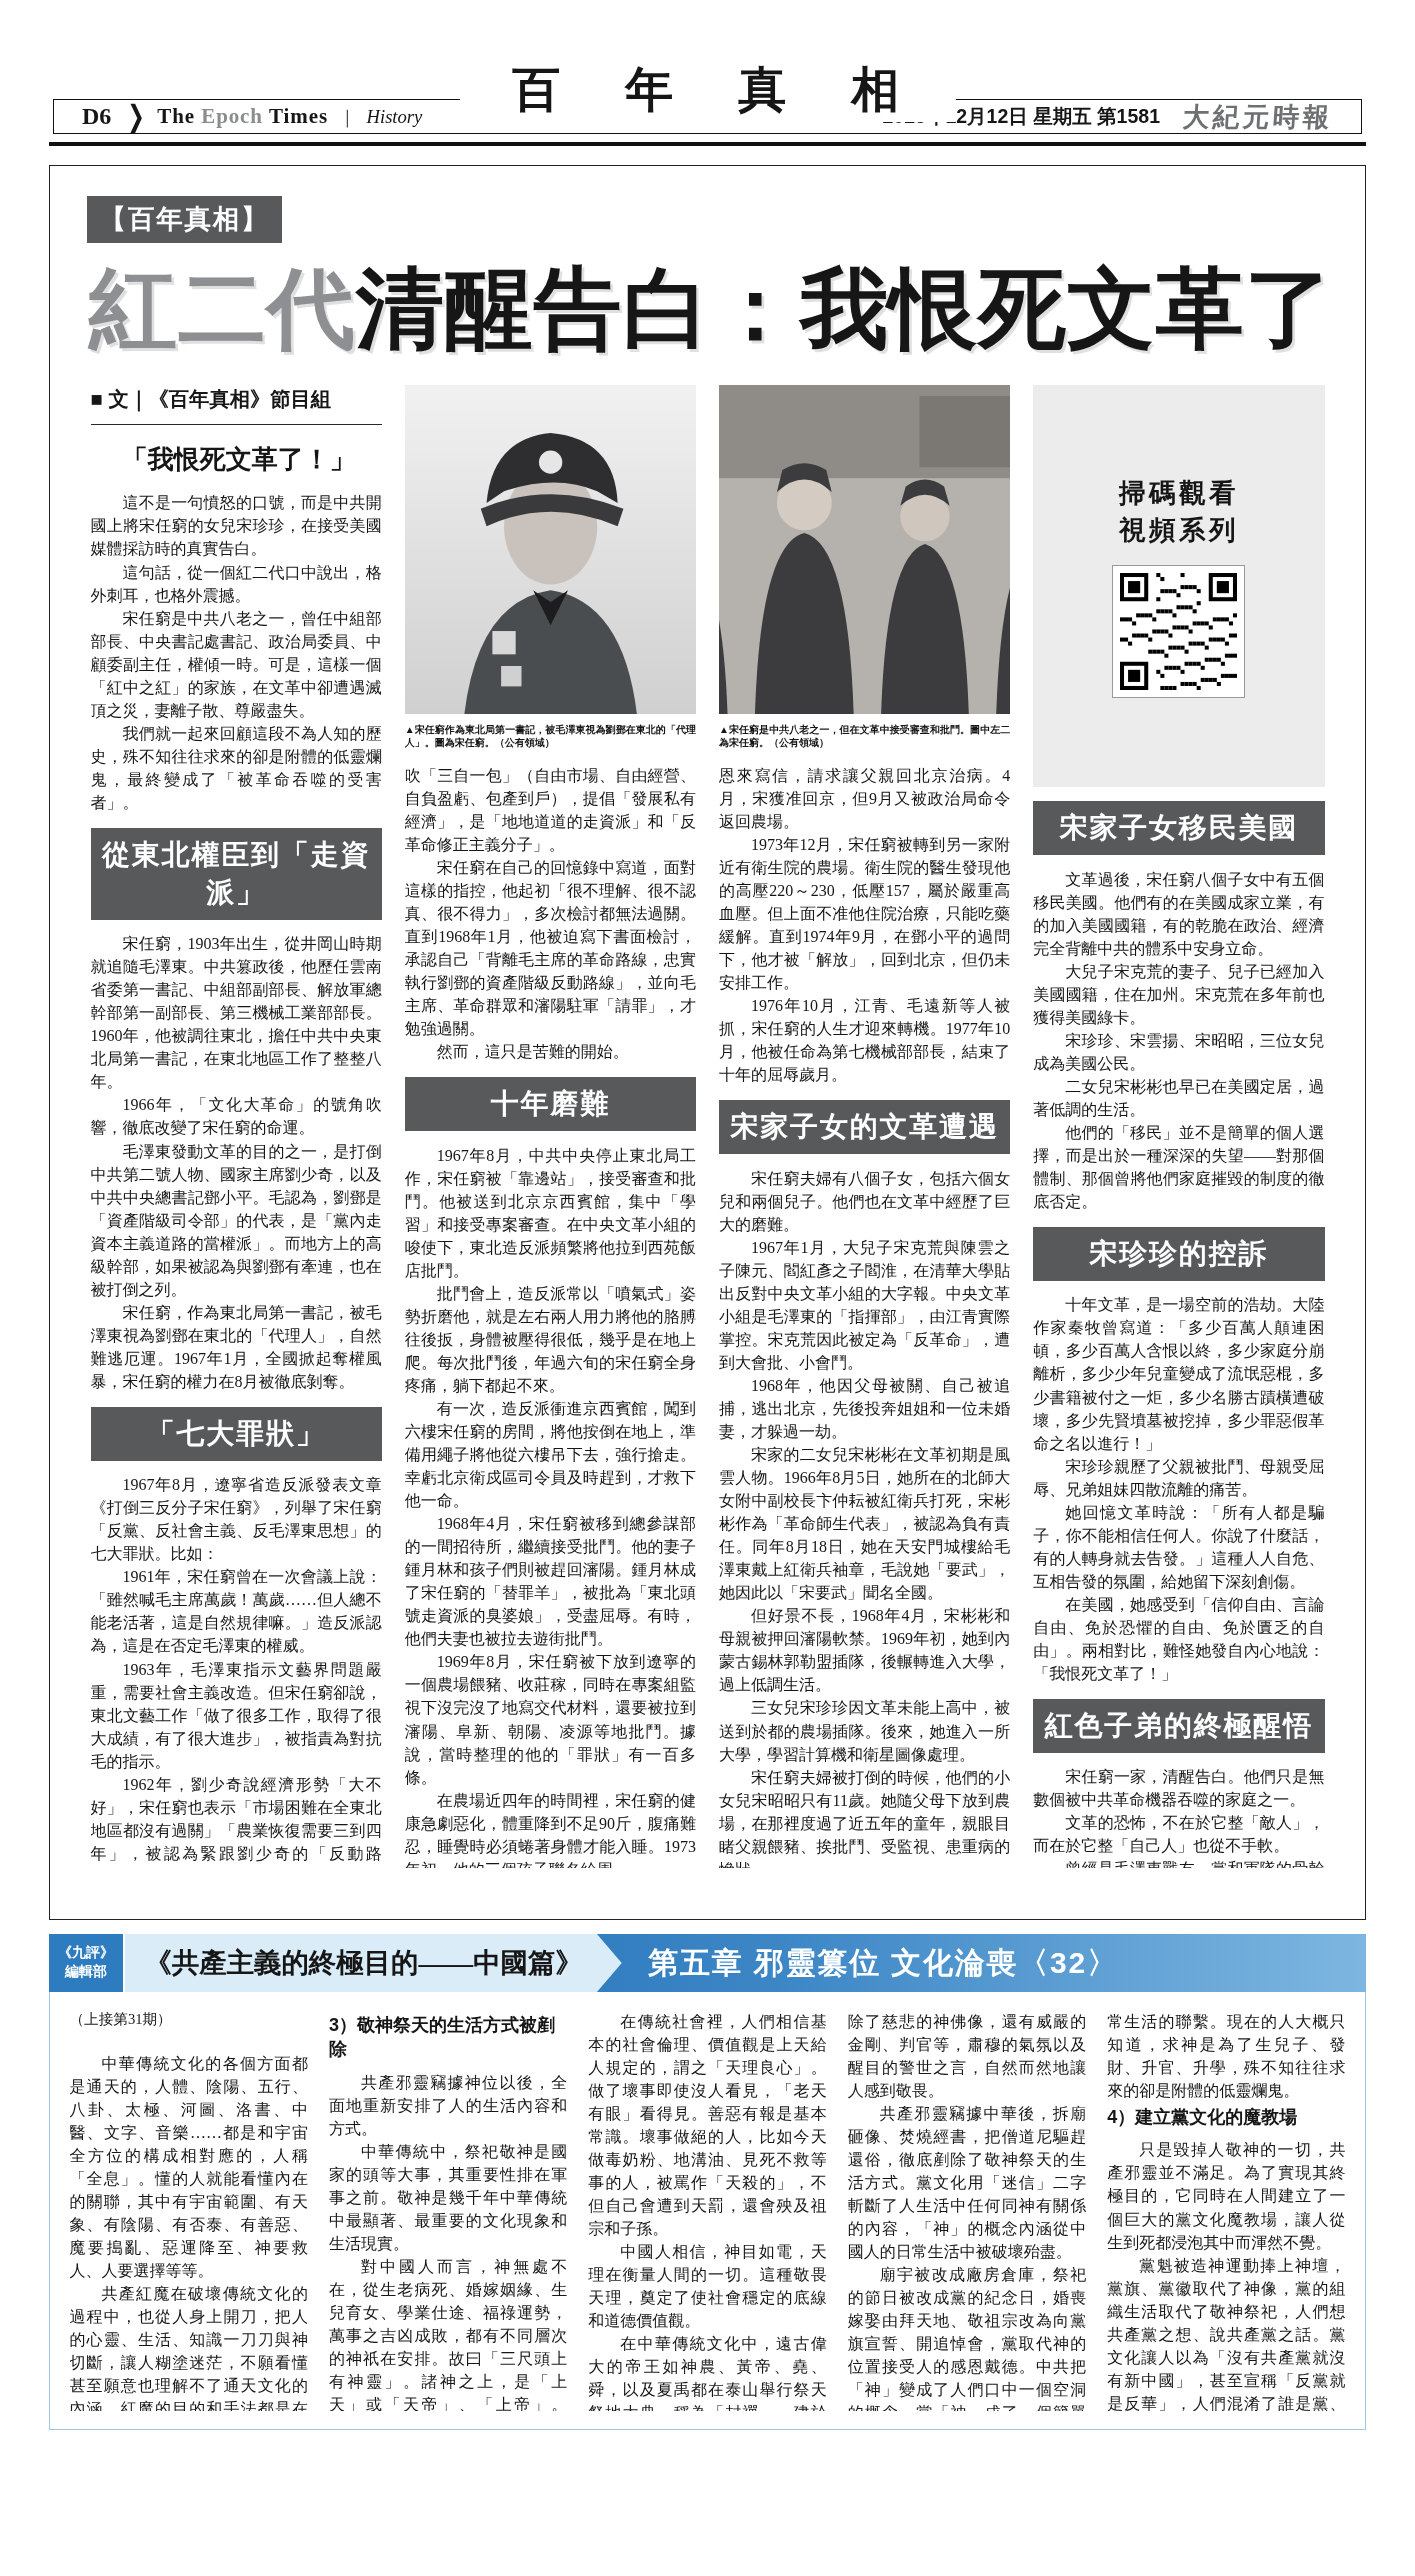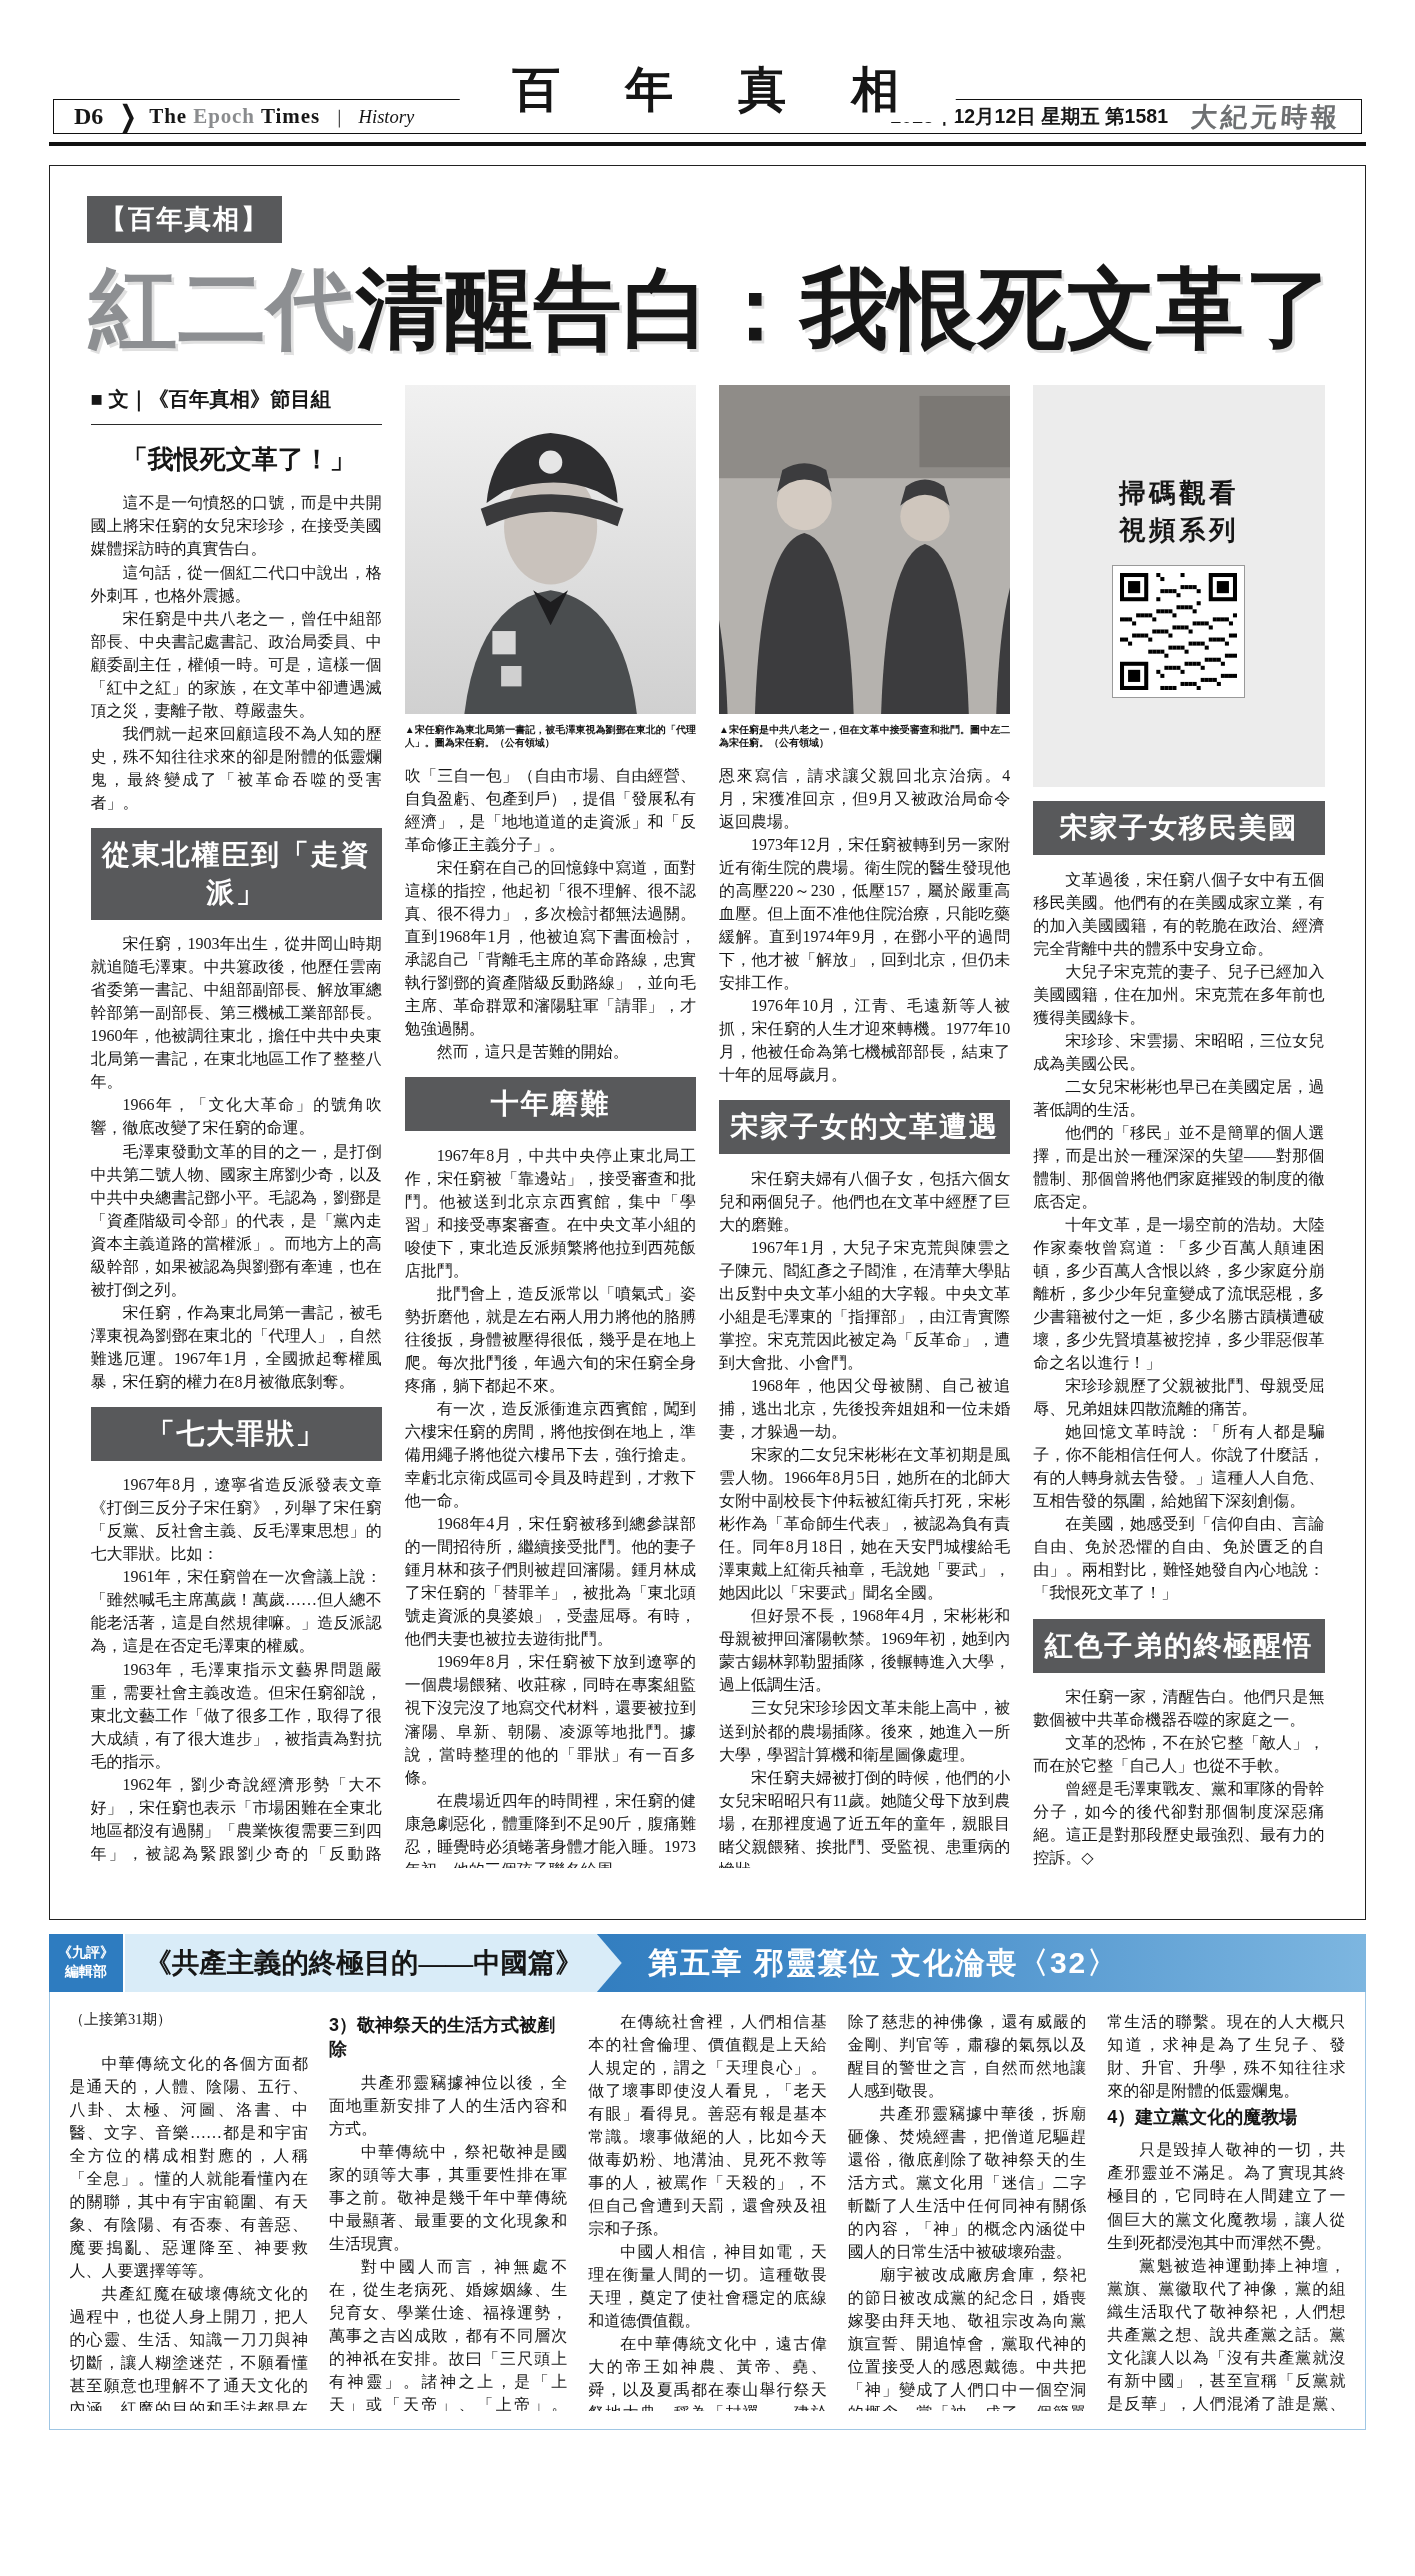--- a/index.html
+++ b/index.html
@@ -15,21 +15,21 @@
   }
   
   .center-title{
     position:absolute;top:58px;left:50%;transform:translateX(-50%);
     font-size:48px;font-weight:bold;letter-spacing:26.5px;padding:0 30px 0 53px;
     background:#fff;z-index:3;white-space:nowrap;
   }
   .masthead-row{
     position:absolute;top:99px;left:53px;right:53px;height:35px;
     border:1.8px solid #111;display:flex;align-items:center;z-index:1;
-    padding:0 20px;background:#fff;
+    padding:0 28px;background:#fff;
   }
   .page-no{font-size:24px;font-weight:bold;}
   .chev{font-size:21px;margin:0 12.4px 0 16px;transform:scaleY(1.4);}
   .masthead{font-size:21px;font-weight:bold;letter-spacing:0.9px;}
   .masthead .gray{color:#8a8c8e;}
   .sect-divider{margin:0 10.6px;font-size:17.7px;color:#333;}
   .section-name{font-size:18.6px;font-style:italic;}
   .head-right{margin-left:auto;display:flex;align-items:center;gap:23px;}
   .date-line{font-size:19.5px;font-weight:bold;font-family:"Liberation Sans",sans-serif;}
   .paper-logo{font-size:26.5px;font-weight:900;color:#6e7072;letter-spacing:3.5px;font-family:"Liberation Serif",serif;transform:skewX(-4deg);}
@@ -360,20 +360,21 @@
               <rect x="19" y="28" width="1" height="1" fill="#000"></rect>
             </svg>
           </div>
         </div>
         <div class="section-bar">宋家子女移民美國</div>
         <p class="para">文革過後，宋任窮八個子女中有五個移民美國。他們有的在美國成家立業，有的加入美國國籍，有的乾脆在政治、經濟完全背離中共的體系中安身立命。</p>
         <p class="para">大兒子宋克荒的妻子、兒子已經加入美國國籍，住在加州。宋克荒在多年前也獲得美國綠卡。</p>
         <p class="para">宋珍珍、宋雲揚、宋昭昭，三位女兒成為美國公民。</p>
         <p class="para">二女兒宋彬彬也早已在美國定居，過著低調的生活。</p>
         <p class="para">他們的「移民」並不是簡單的個人選擇，而是出於一種深深的失望——對那個體制、那個曾將他們家庭摧毀的制度的徹底否定。</p>
+        <div class="section-bar">宋珍珍的控訴</div>
         <p class="para">十年文革，是一場空前的浩劫。大陸作家秦牧曾寫道：「多少百萬人顛連困頓，多少百萬人含恨以終，多少家庭分崩離析，多少少年兒童變成了流氓惡棍，多少書籍被付之一炬，多少名勝古蹟橫遭破壞，多少先賢墳墓被挖掉，多少罪惡假革命之名以進行！」</p>
         <p class="para">宋珍珍親歷了父親被批鬥、母親受屈辱、兄弟姐妹四散流離的痛苦。</p>
         <p class="para">她回憶文革時說：「所有人都是騙子，你不能相信任何人。你說了什麼話，有的人轉身就去告發。」這種人人自危、互相告發的氛圍，給她留下深刻創傷。</p>
         <p class="para">在美國，她感受到「信仰自由、言論自由、免於恐懼的自由、免於匱乏的自由」。兩相對比，難怪她發自內心地說：「我恨死文革了！」</p>
         <div class="section-bar">紅色子弟的終極醒悟</div>
         <p class="para">宋任窮一家，清醒告白。他們只是無數個被中共革命機器吞噬的家庭之一。</p>
         <p class="para">文革的恐怖，不在於它整「敵人」，而在於它整「自己人」也從不手軟。</p>
         <p class="para">曾經是毛澤東戰友、黨和軍隊的骨幹分子，如今的後代卻對那個制度深惡痛絕。這正是對那段歷史最強烈、最有力的控訴。◇</p>
       </div>
     </div>

